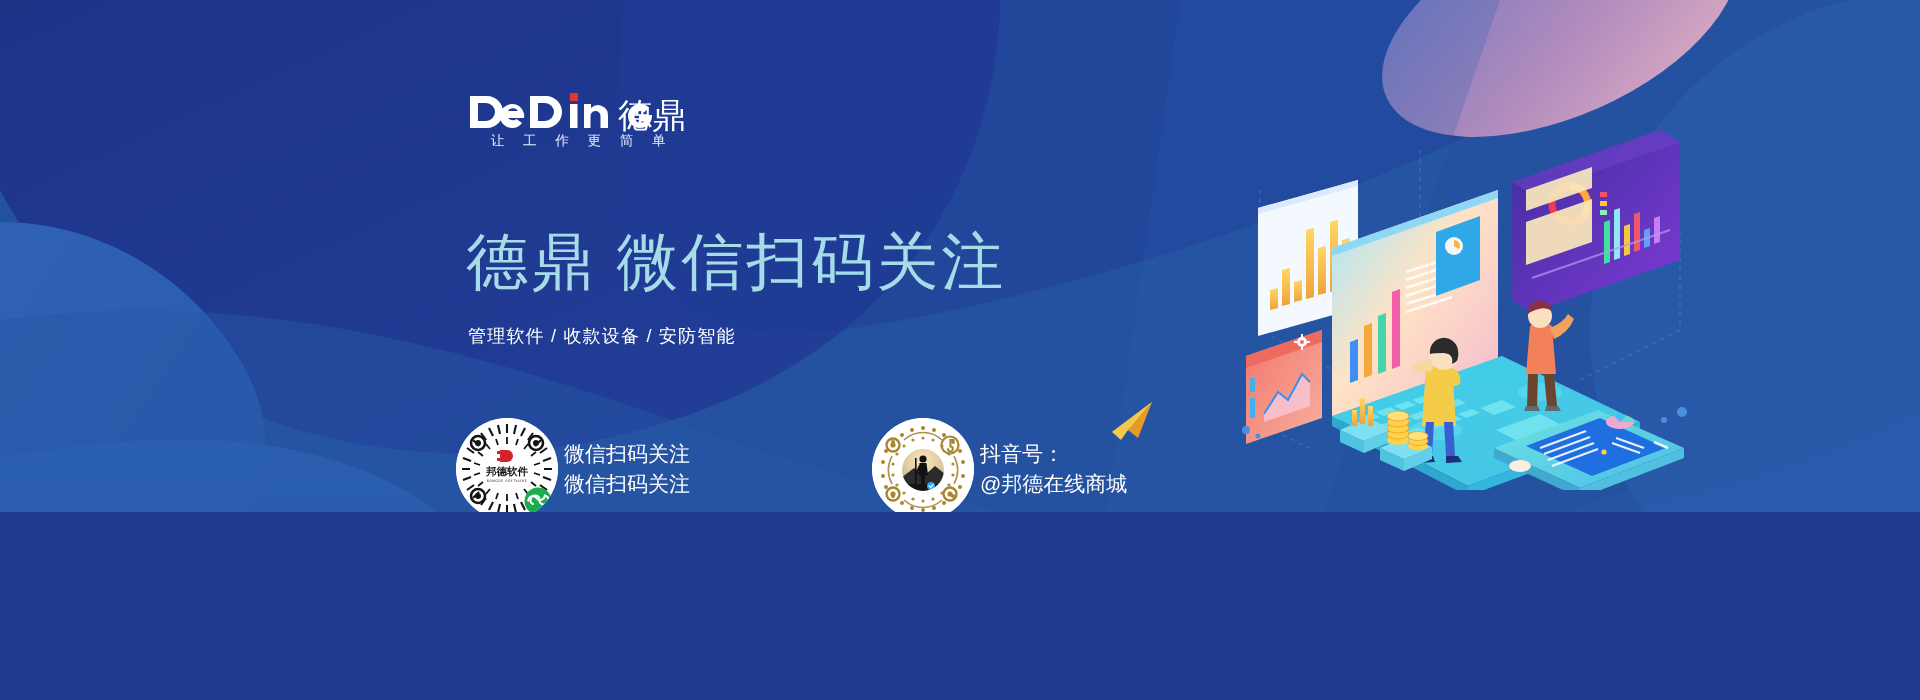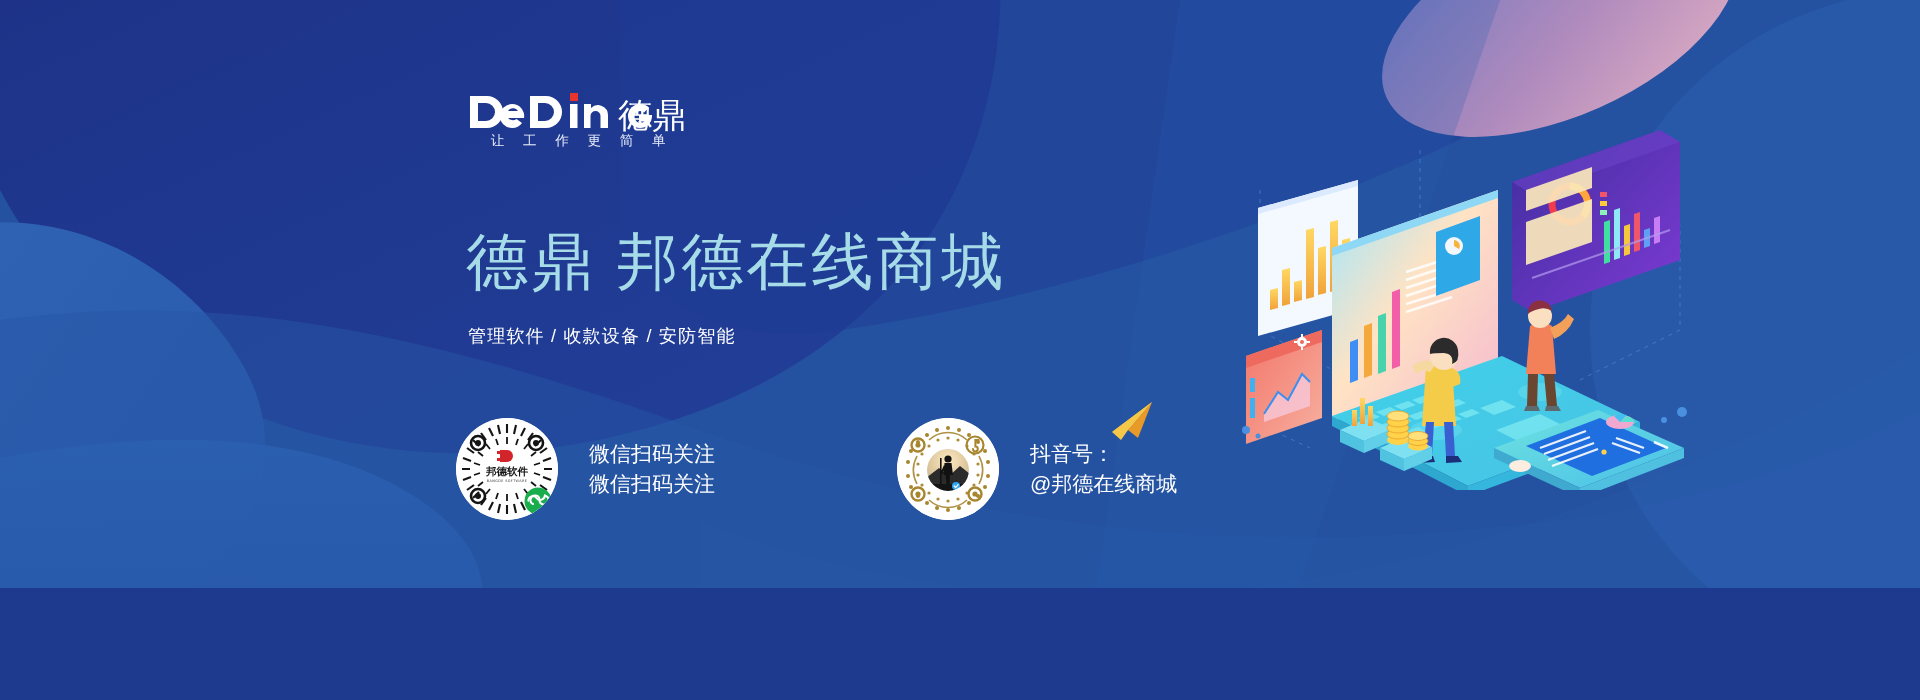--- a/index.html
+++ b/index.html
@@ -3,21 +3,21 @@
 <meta charset="utf-8">
 <style>
   html, body {
     margin: 0;
     padding: 0;
     background: #1e3a8f;
   }
   .banner {
     position: relative;
     width: 1920px;
-    height: 588px;
+    height: 512px;
     overflow: hidden;
     background: #0369a1;
     font-family: "Liberation Sans", "DejaVu Sans", sans-serif;
   }
 
   
   .bg-layer { position: absolute; inset: 0; overflow: hidden; }
   .bg-svg { position: absolute; left: 0; top: 0; width: 1920px; height: 700px; }
 
   
@@ -69,21 +69,21 @@
   .qr-code {
     position: relative;
     width: 102px;
     height: 102px;
     border-radius: 50%;
     background: #ffffff;
     flex: 0 0 auto;
     overflow: hidden;
   }
   .qr-caption {
-    margin-left: 31px;
+    margin-left: 6px;
     color: #ffffff;
     font-size: 21px;
     line-height: 1.45;
     white-space: nowrap;
     font-weight: 400;
   }
 
   
   .illustration {
     position: absolute;
@@ -168,21 +168,21 @@
 
       <rect x="102" y="5" width="8" height="8" fill="#e8342c"></rect>
 
       <g fill="#ffffff" font-family="'DejaVu Sans','Liberation Sans',sans-serif" font-size="34">
         <text x="150" y="39">德鼎</text>
       </g>
     </svg>
     <div class="logo-tagline">让 工 作 更 简 单</div>
   </div>
 
-  <div class="headline">德鼎 邦德在线商城</div>
+  <div class="headline">德鼎 微信扫码关注</div>
   <div class="subhead">管理软件 / 收款设备 / 安防智能</div>
 
   <div class="qr-group">
 
     <div class="qr-item">
       <div class="qr-code">
         <svg width="102" height="102" viewBox="0 0 102 102" xmlns="http://www.w3.org/2000/svg">
           <circle cx="51" cy="51" r="51" fill="#ffffff"></circle>
           <g stroke="#141414" stroke-width="2.1" stroke-linecap="butt">
 

